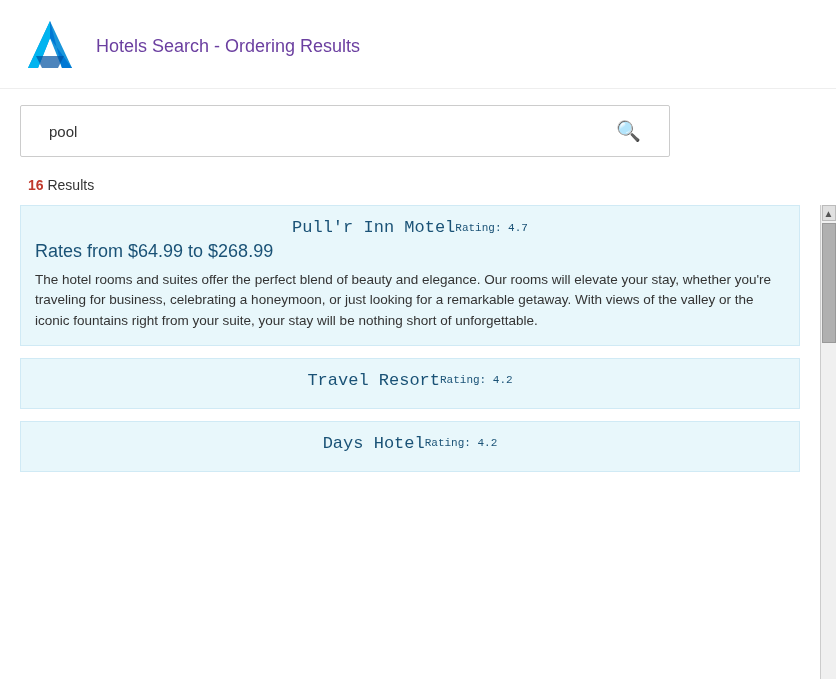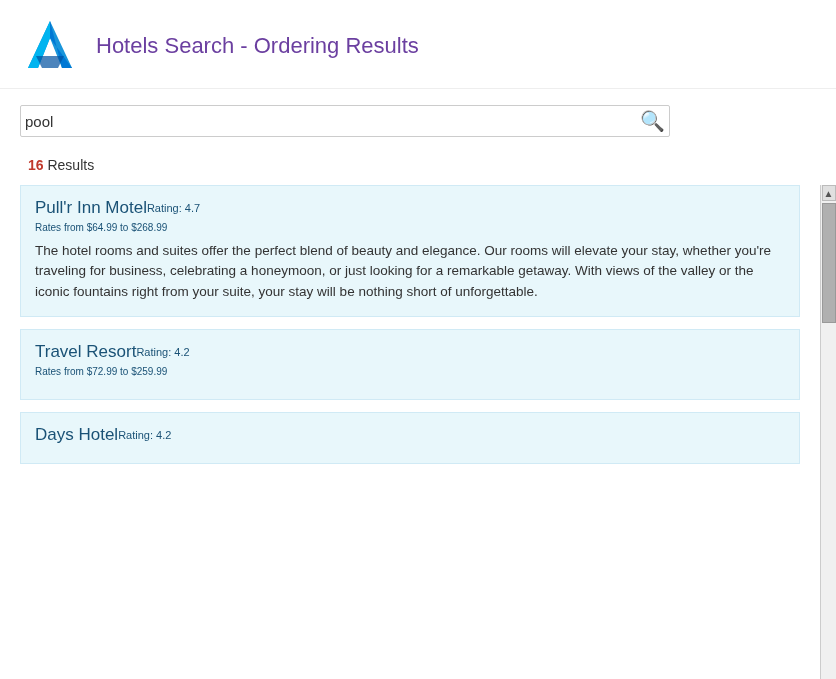--- a/index.html
+++ b/index.html
@@ -27,38 +27,38 @@
       margin-right: 16px;
       flex-shrink: 0;
     }
 
     .logo-svg {
       width: 60px;
       height: 60px;
     }
 
     .header-title {
-      font-size: 22px;
+      font-size: 18px;
       font-weight: 300;
       color: #6b3fa0;
     }
 
     
     .search-section {
       padding: 16px 20px;
     }
 
     .search-box {
       display: flex;
       align-items: center;
       border: 1px solid #ccc;
       border-radius: 2px;
       width: 650px;
-      height: 32px;
-      padding: 0 4px;
+      height: 52px;
+      padding: 0 28px;
       background: #fff;
     }
 
     .search-input {
       flex: 1;
       border: none;
       outline: none;
       font-size: 15px;
       color: #333;
       background: transparent;
@@ -110,39 +110,40 @@
     
     .hotel-card {
       background: #e8f7fb;
       border: 1px solid #d0eaf5;
       margin-bottom: 12px;
       padding: 12px 14px 14px 14px;
     }
 
     .hotel-card-header {
       display: flex;
-      justify-content: flex-start;
+      justify-content: center;
       align-items: center;
       margin-bottom: 4px;
+      font-family: Liberation Mono, monospace;
     }
 
     .hotel-name {
       font-size: 17px;
       color: #1a5276;
       font-weight: 500;
     }
 
     .hotel-rating {
       font-size: 11px;
       color: #1a5276;
       font-weight: 500;
     }
 
     .hotel-rates {
-      font-size: 10px;
+      font-size: 18px;
       color: #1a5276;
       margin-bottom: 8px;
     }
 
     .hotel-description {
       font-size: 13.5px;
       color: #333;
       line-height: 1.5;
     }
 
@@ -223,21 +224,20 @@
       </div>
       <div class="hotel-rates">Rates from $64.99 to $268.99</div>
       <div class="hotel-description">The hotel rooms and suites offer the perfect blend of beauty and elegance. Our rooms will elevate your stay, whether you're traveling for business, celebrating a honeymoon, or just looking for a remarkable getaway. With views of the valley or the iconic fountains right from your suite, your stay will be nothing short of unforgettable.</div>
     </div>
 
     <div class="hotel-card">
       <div class="hotel-card-header">
         <span class="hotel-name">Travel Resort</span>
         <span class="hotel-rating">Rating: 4.2</span>
       </div>
-      <div class="hotel-rates">Rates from $72.99 to $259.99</div>
     </div>
 
     <div class="hotel-card">
       <div class="hotel-card-header">
         <span class="hotel-name">Days Hotel</span>
         <span class="hotel-rating">Rating: 4.2</span>
       </div>
     </div>
 
   </div>

